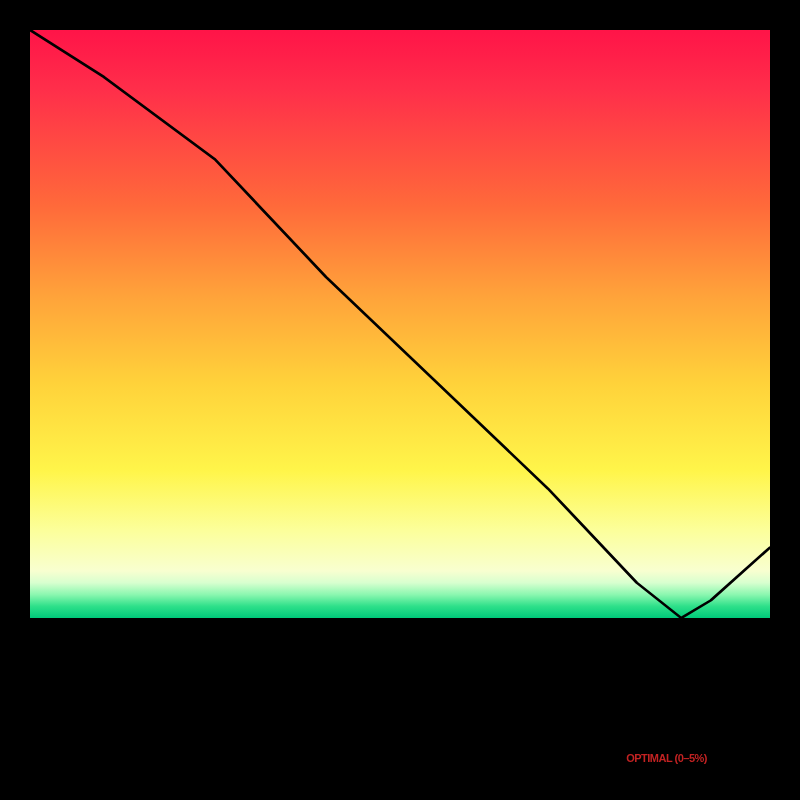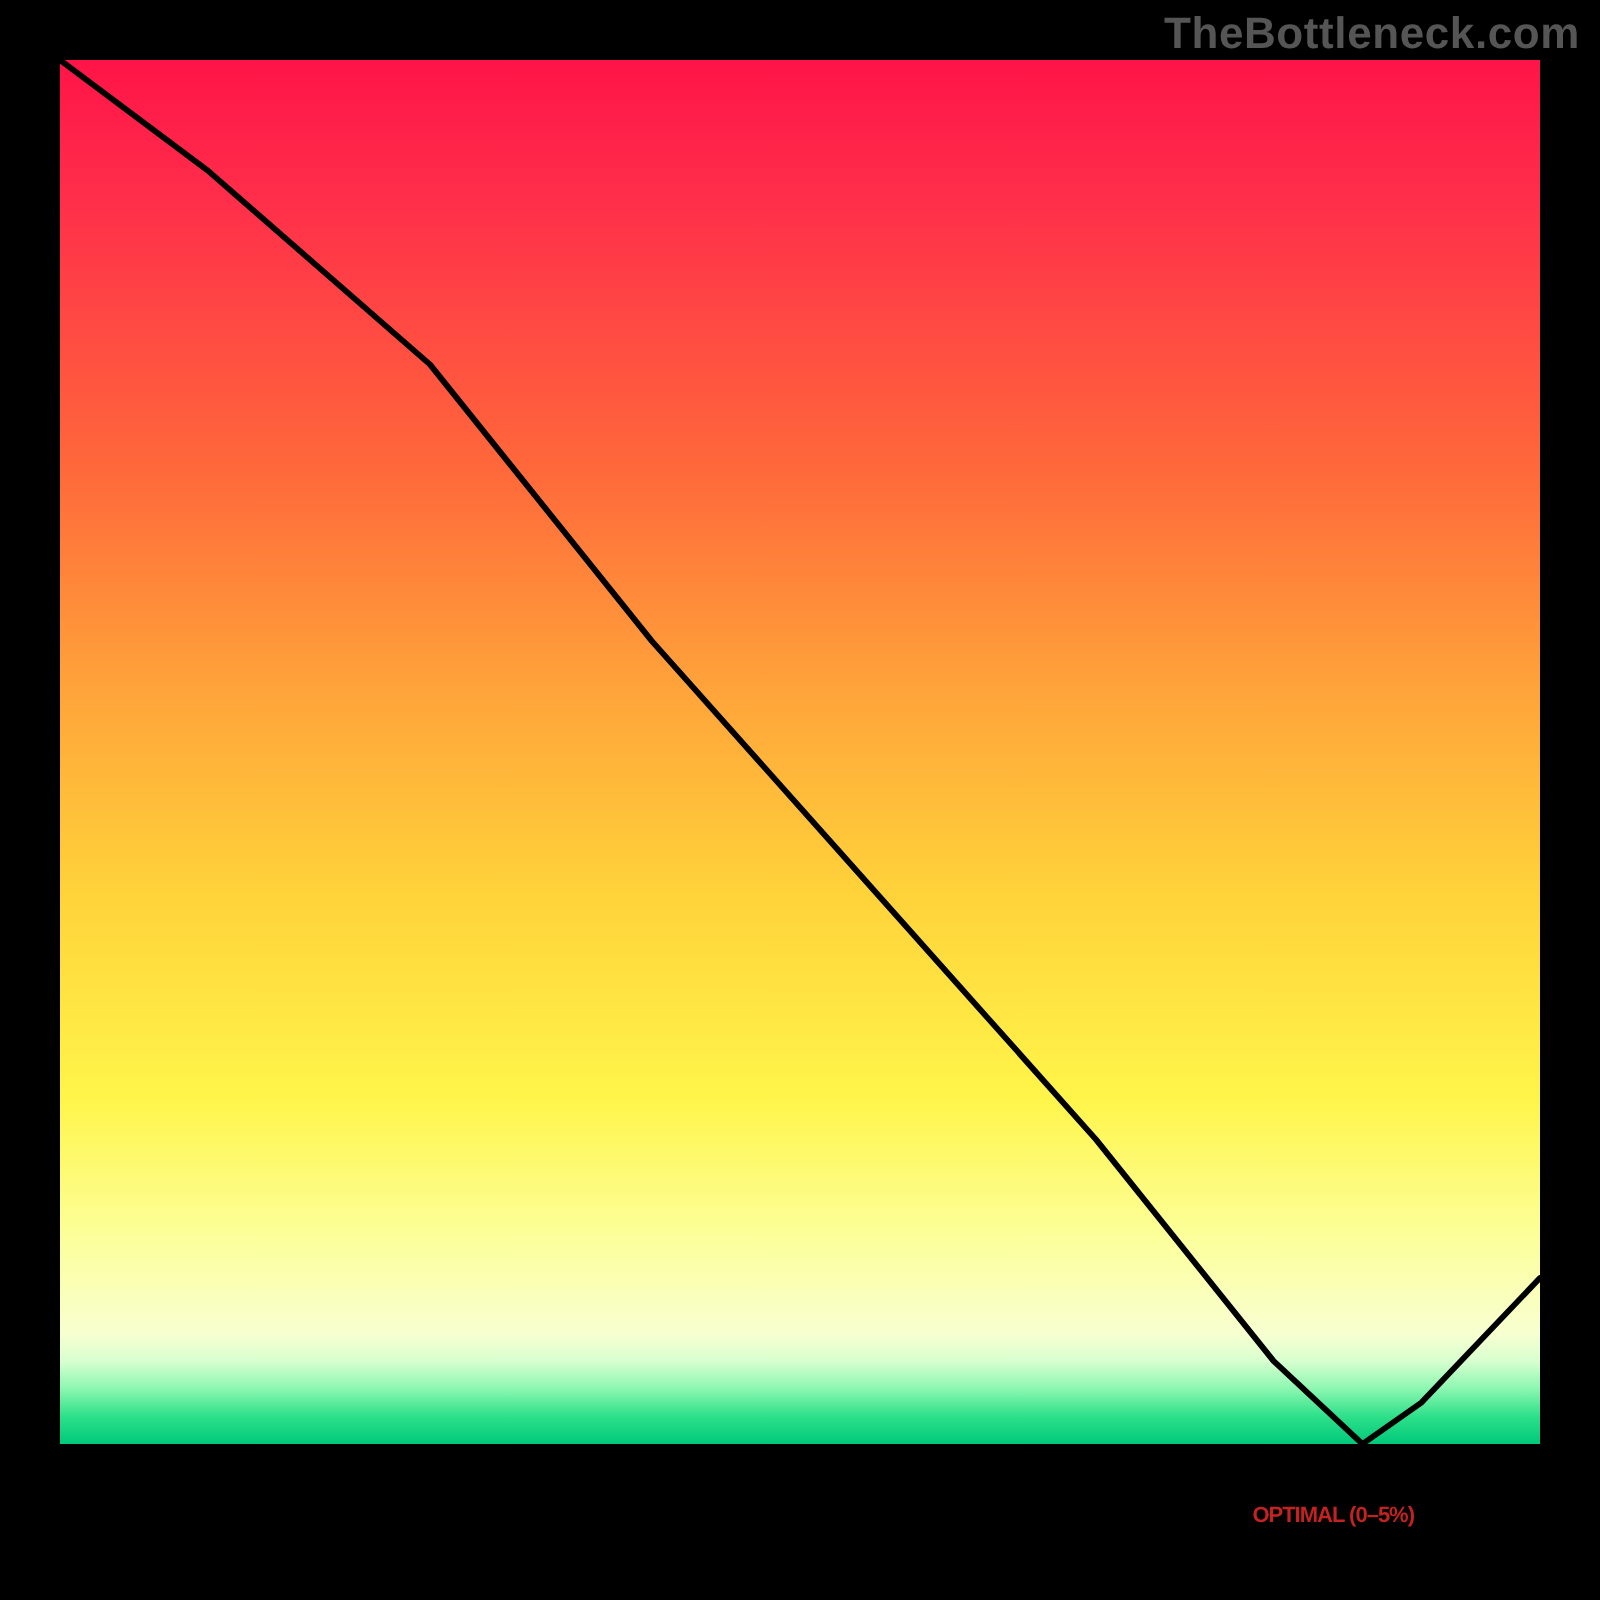--- a/index.html
+++ b/index.html
@@ -26,21 +26,21 @@
     font-weight: 600;
     letter-spacing: 0.3px;
     user-select: none;
   }
   
   .plot {
     position: absolute;
     left: 30px;
     top: 30px;
     width: 740px;
-    height: 692px;
+    height: 588px;
     
     background: linear-gradient(
       to bottom,
       #ff1448 0%,
       #ff2e4a 10%,
       #ff6a3a 30%,
       #ffa23a 45%,
       #ffd23a 60%,
       #fff54a 75%,
       #fcff9a 85%,
@@ -65,21 +65,20 @@
     white-space: nowrap;
     letter-spacing: -0.5px;
     text-shadow: 0 0 1px rgba(0,0,0,0.15);
   }
 </style>
 </head>
 <body>
 
 <div class="frame">
 
-  <div class="watermark">TheBottleneck.com</div>
 
   <div class="plot">
 
     <svg class="curve" viewBox="0 0 740 740" preserveAspectRatio="none">
       <path id="curve-path" fill="none" stroke="#000000" stroke-width="3" stroke-linejoin="round" stroke-linecap="round" d="M0.0 0.0 L74.0 59.2 L185.0 162.8 L296.0 310.8 L407.0 444.0 L518.0 577.2 L606.8 695.6 L651.2 740.0 L680.8 717.8 L740.0 651.2"></path>
     </svg>
 
     <div class="red-label" id="optimal-label" style="left: 596.2px; top: 722px; color: rgb(194, 34, 34);">OPTIMAL (0–5%)</div>
 
   </div>

